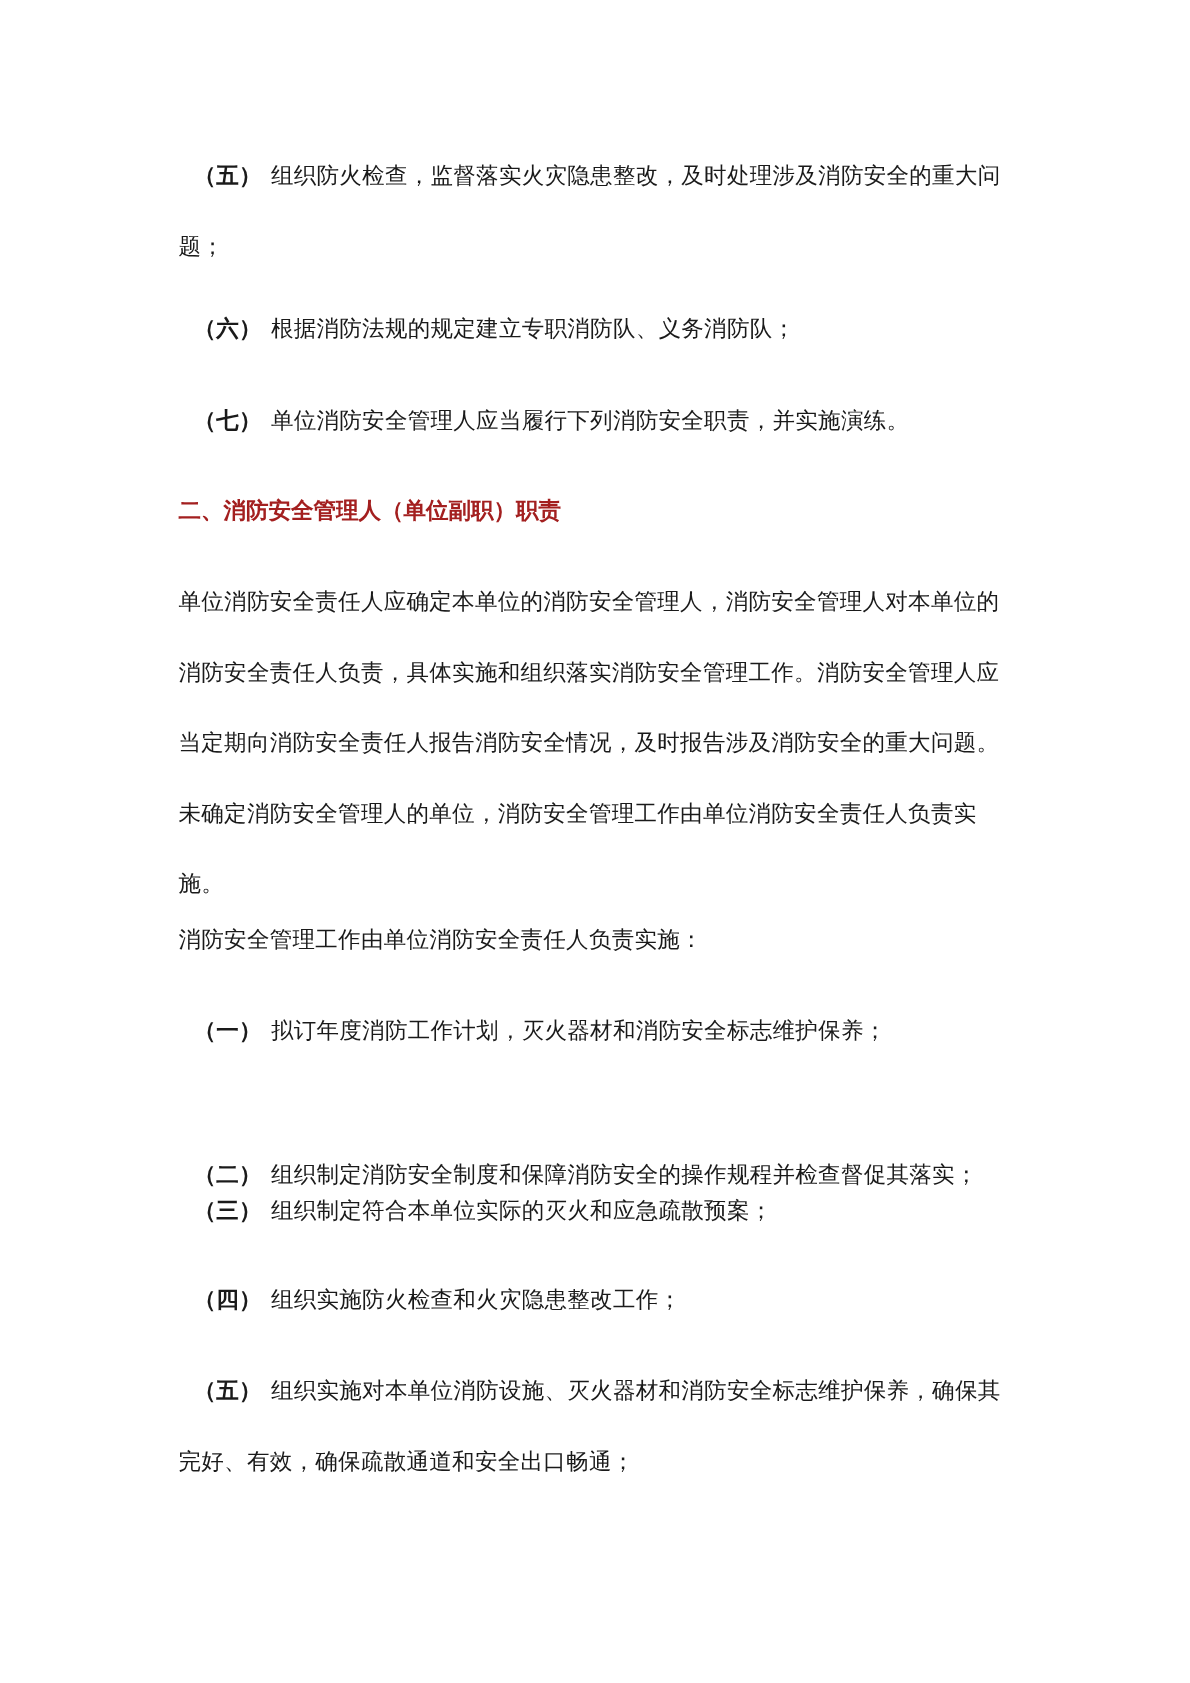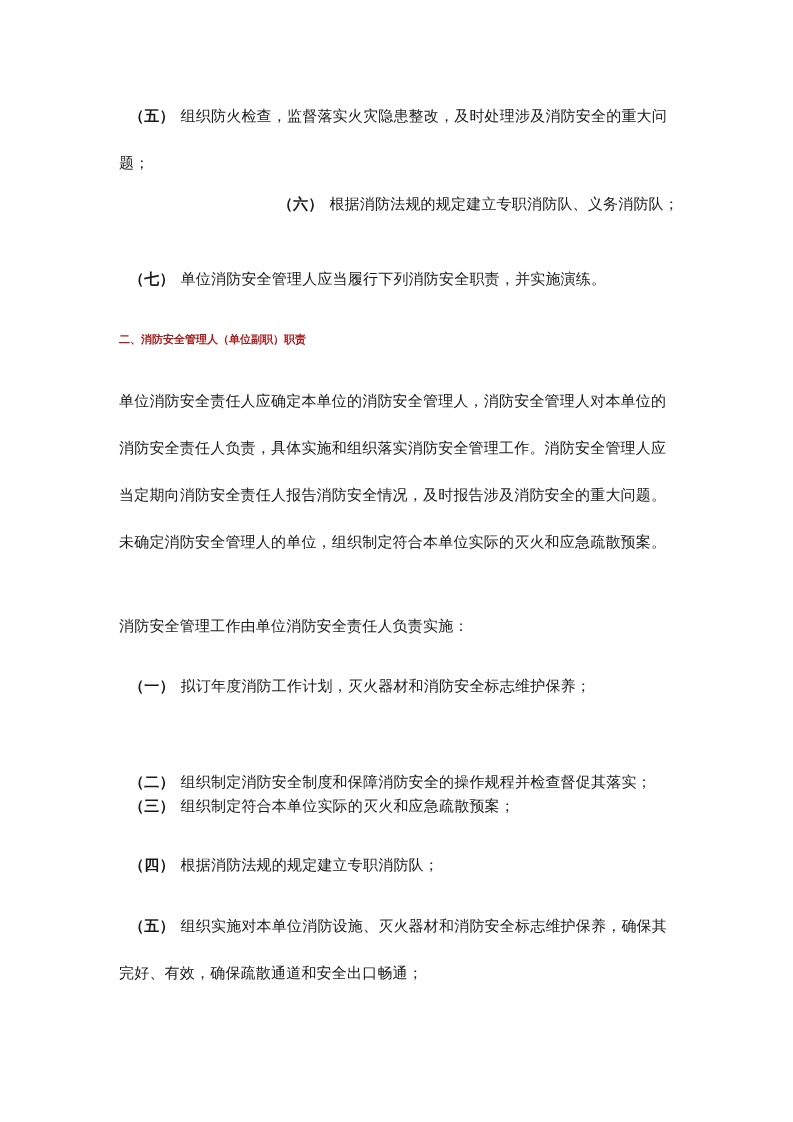--- a/index.html
+++ b/index.html
@@ -26,72 +26,71 @@
       left: 0;
       width: 560px;
       font-size: 15px;
       line-height: 47px;
       letter-spacing: 0.2px;
       white-space: normal;
       word-break: break-all;
     }
     .p.item {
       text-indent: 0;
-      font-family: Liberation Mono, monospace;
     }
     .num {
       font-weight: bold;
       margin-left: 10px;
       margin-right: 6px;
     }
     .heading {
       position: absolute;
       left: 0;
-      font-size: 11px;
+      font-size: 15px;
       font-weight: bold;
       color: #a31f1f;
       line-height: 24px;
     }
   </style>
 </head>
 <body>
 
 <div class="page">
 
   <div class="p item" style="top:94px;">
     <span class="num">（五）</span><span>组织防火检查，监督落实火灾隐患整改，及时处理涉及消防安全的重大问题；</span>
   </div>
 
-  <div class="p item" style="top:182px;text-align:right;">
+  <div class="p item" style="top:196px;">
     <span class="num">（六）</span><span>根据消防法规的规定建立专职消防队、义务消防队；</span>
   </div>
 
   <div class="p item" style="top:257px;">
     <span class="num">（七）</span><span>单位消防安全管理人应当履行下列消防安全职责，并实施演练。</span>
   </div>
 
   <div class="heading" style="top:328px;">二、消防安全管理人（单位副职）职责</div>
 
-  <div class="p" style="top:378px;">单位消防安全责任人应确定本单位的消防安全管理人，消防安全管理人对本单位的消防安全责任人负责，具体实施和组织落实消防安全管理工作。消防安全管理人应当定期向消防安全责任人报告消防安全情况，及时报告涉及消防安全的重大问题。未确定消防安全管理人的单位，组织制定符合本单位实际的灭火和应急疏散预案。</div>
+  <div class="p" style="top:378px;">单位消防安全责任人应确定本单位的消防安全管理人，消防安全管理人对本单位的消防安全责任人负责，具体实施和组织落实消防安全管理工作。消防安全管理人应当定期向消防安全责任人报告消防安全情况，及时报告涉及消防安全的重大问题。未确定消防安全管理人的单位，消防安全管理工作由单位消防安全责任人负责实施。</div>
 
   <div class="p" style="top:603px;">消防安全管理工作由单位消防安全责任人负责实施：</div>
 
   <div class="p item" style="top:664px;">
     <span class="num">（一）</span><span>拟订年度消防工作计划，灭火器材和消防安全标志维护保养；</span>
   </div>
 
   <div class="p item" style="top:760px;">
     <span class="num">（二）</span><span>组织制定消防安全制度和保障消防安全的操作规程并检查督促其落实；</span>
   </div>
 
   <div class="p item" style="top:784px;">
     <span class="num">（三）</span><span>组织制定符合本单位实际的灭火和应急疏散预案；</span>
   </div>
 
   <div class="p item" style="top:843px;">
-    <span class="num">（四）</span><span>根据消防法规的规定建立专职消防队；</span>
+    <span class="num">（四）</span><span>组织实施防火检查和火灾隐患整改工作；</span>
   </div>
 
   <div class="p item" style="top:904px;">
     <span class="num">（五）</span><span>组织实施对本单位消防设施、灭火器材和消防安全标志维护保养，确保其完好、有效，确保疏散通道和安全出口畅通；</span>
   </div>
 
 </div>
 
 </body></html>

